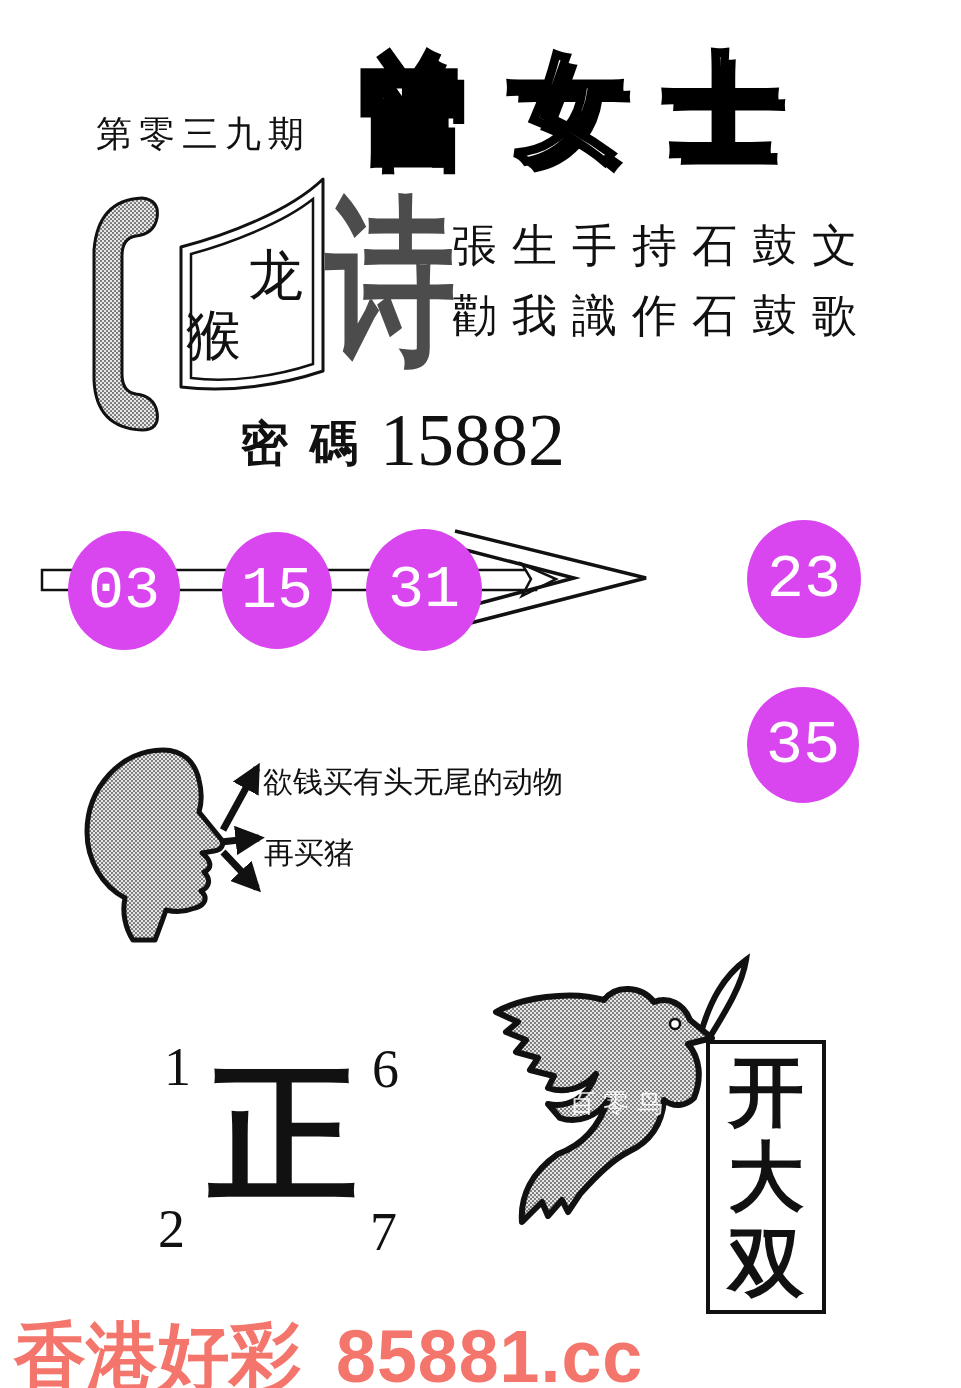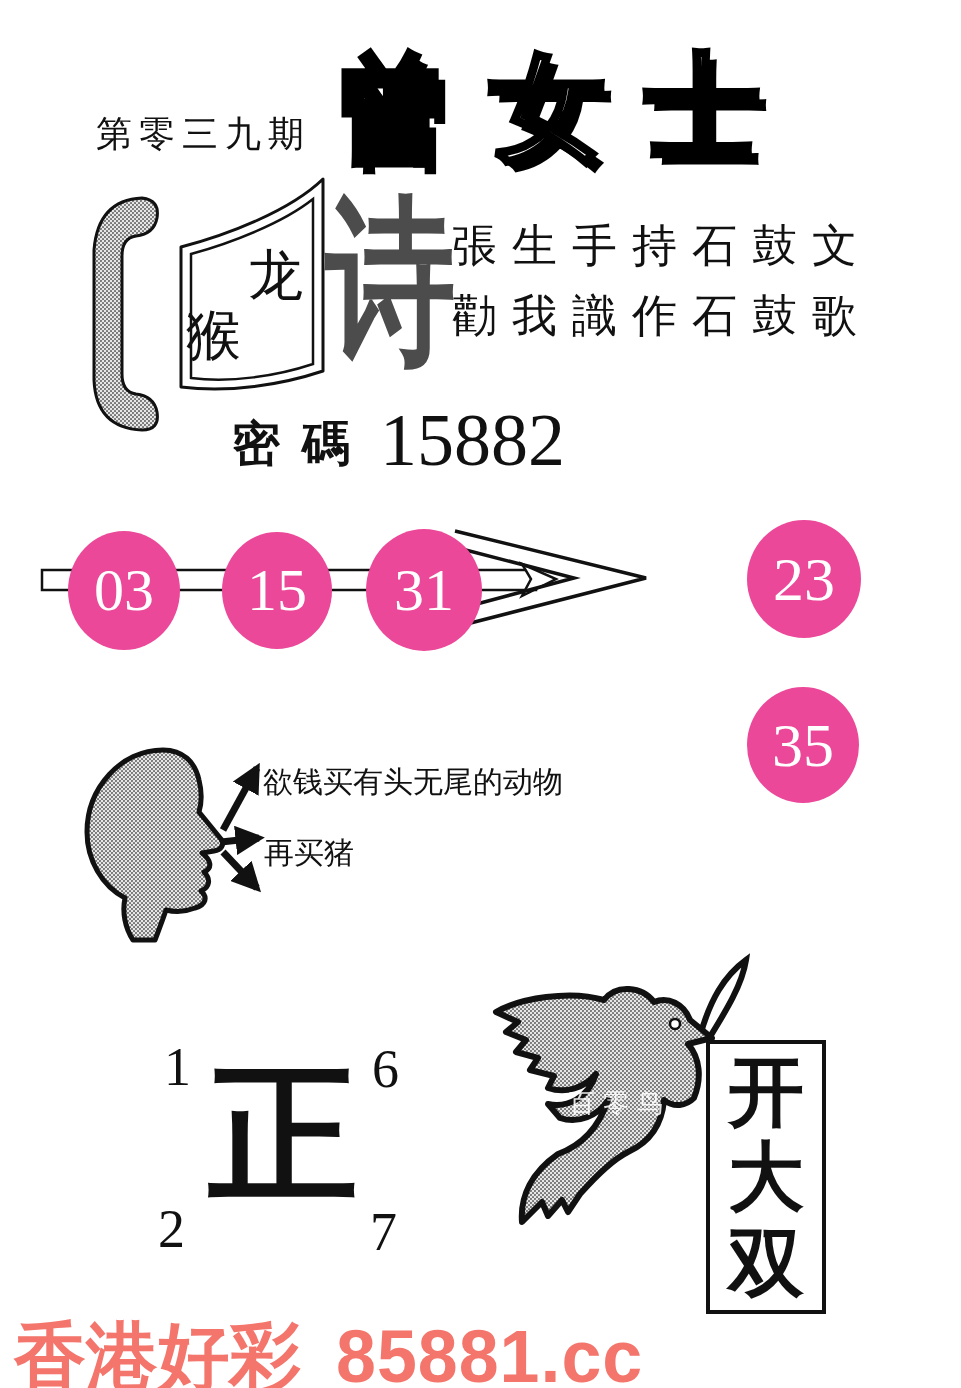--- a/index.html
+++ b/index.html
@@ -2,39 +2,39 @@
 <html><head>
 <meta charset="utf-8">
 <style>
   html,body{margin:0;padding:0;background:#888;}
   #page{position:relative;width:961px;height:1388px;background:#fff;overflow:hidden;
         font-family:"Liberation Serif","DejaVu Serif",serif;color:#111;margin:0 auto;padding-left:29px;}
   .abs{position:absolute;}
 
   .issue{left:96px;top:110px;font-size:36px;letter-spacing:7px;white-space:nowrap;}
 
-  .title{left:335px;top:46px;font-size:115px;font-weight:bold;letter-spacing:40px;
+  .title{left:354px;top:46px;font-size:115px;font-weight:bold;letter-spacing:40px;
          color:#fff;-webkit-text-stroke:5px #000;text-shadow:9px 9px 0 #000;white-space:nowrap;line-height:1.1;}
 
   .zodiac{font-size:55px;line-height:1;}
   .zodiac.top{left:248px;top:248px;}
   .zodiac.bottom{left:186px;top:308px;}
 
   .poemchar{left:326px;top:194px;font-size:180px;line-height:1;font-weight:bold;color:#4c4c4c;
             transform:scaleX(.72);transform-origin:left top;}
 
   .poemline{left:452px;font-size:45px;letter-spacing:15px;white-space:nowrap;}
   .poemline.l1{top:216px;}
   .poemline.l2{top:286px;}
 
-  .pwlabel{left:232px;top:412px;font-size:48px;font-weight:bold;letter-spacing:22px;white-space:nowrap;}
+  .pwlabel{left:240px;top:412px;font-size:48px;font-weight:bold;letter-spacing:22px;white-space:nowrap;}
   .pwvalue{left:380px;top:398px;font-size:74px;white-space:nowrap;}
 
-  .ball{border-radius:50%;background:#ec4899;color:#fff;display:flex;align-items:center;justify-content:center;
-        font-size:60px;font-family:Liberation Serif, serif;}
+  .ball{border-radius:50%;background:#d946ef;color:#fff;display:flex;align-items:center;justify-content:center;
+        font-size:60px;font-family:Liberation Mono, monospace;}
   .b03{left:68px;top:531px;width:112px;height:119px;}
   .b15{left:222px;top:532px;width:110px;height:117px;}
   .b27{left:366px;top:529px;width:116px;height:122px;}
   .b23{left:747px;top:520px;width:114px;height:118px;font-size:62px;}
   .b35{left:747px;top:687px;width:112px;height:116px;font-size:62px;}
   .b42{left:746px;top:847px;width:114px;height:116px;font-size:62px;}
 
   .tip{font-size:30px;white-space:nowrap;}
   .tip1{left:263px;top:762px;}
   .tip2{left:264px;top:833px;}

